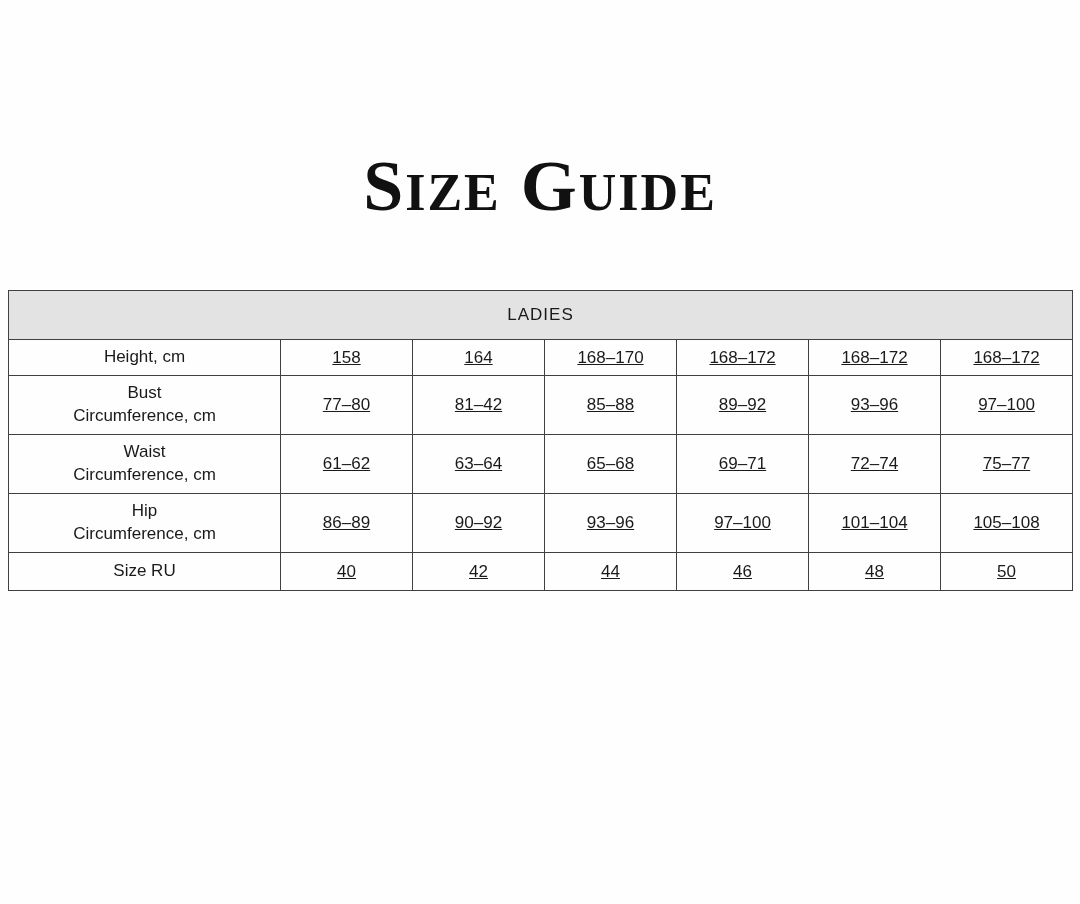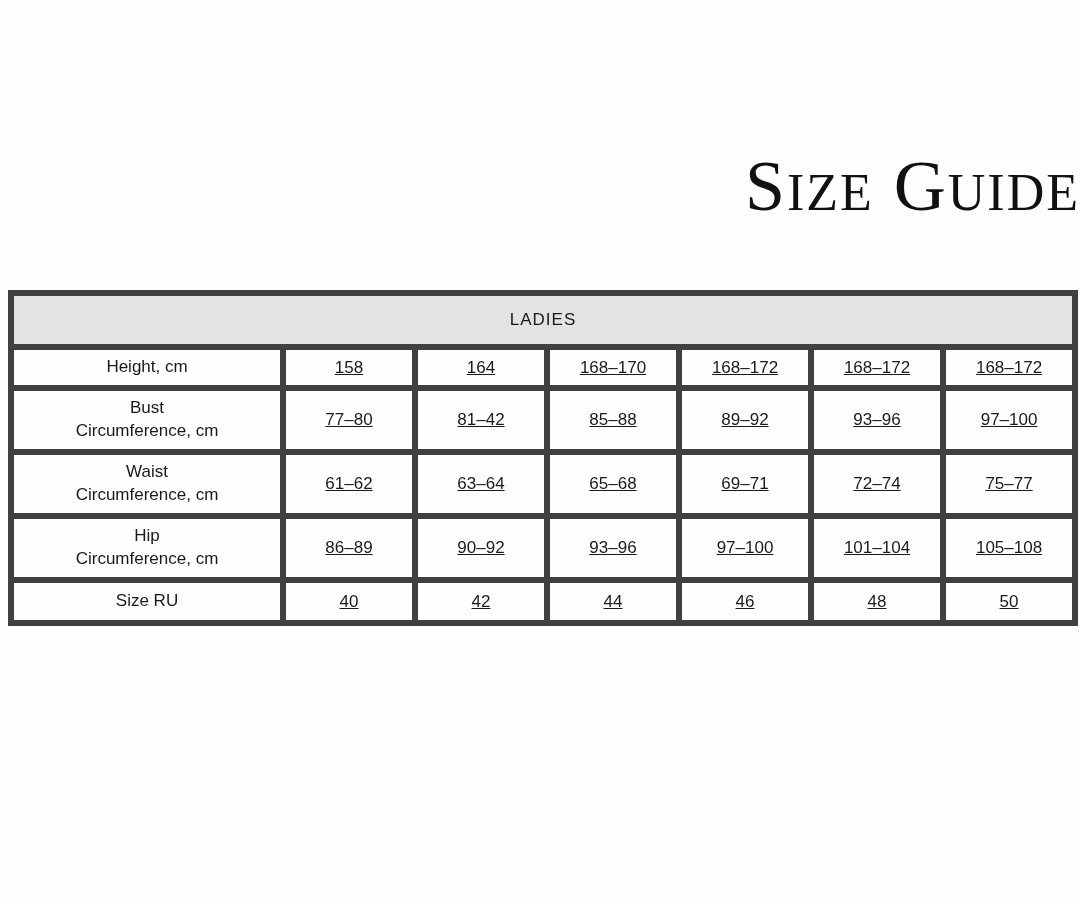--- a/index.html
+++ b/index.html
@@ -14,46 +14,46 @@
     color: #1a1a1a;
     overflow: hidden;
   }
   .page {
     position: relative;
     width: 1080px;
     height: 904px;
     background: #fefefe;
   }
   .title {
-    text-align: right;
+    text-align: center;
     font-family: "Liberation Serif", serif;
     font-size: 72px;
     letter-spacing: 2px;
     color: #111111;
     margin: 0;
     padding-top: 150px;
     line-height: 1.0;
-    font-weight: 400;
+    font-weight: 700;
   }
   .title .small-caps {
     font-size: 52px;
   }
   .table-wrap {
     position: absolute;
     left: 8px;
     top: 290px;
     width: 1064px;
   }
   table.size-table {
     border-collapse: collapse;
     width: 1064px;
     table-layout: fixed;
   }
   table.size-table td, table.size-table th {
-    border: 6px solid #404040;
+    border: 1px solid #404040;
     font-size: 17px;
     font-weight: 400;
     color: #1a1a1a;
     padding: 0;
   }
   .group-header {
     background: #e3e3e3;
     text-align: center;
     font-size: 18px;
     font-weight: bold;

